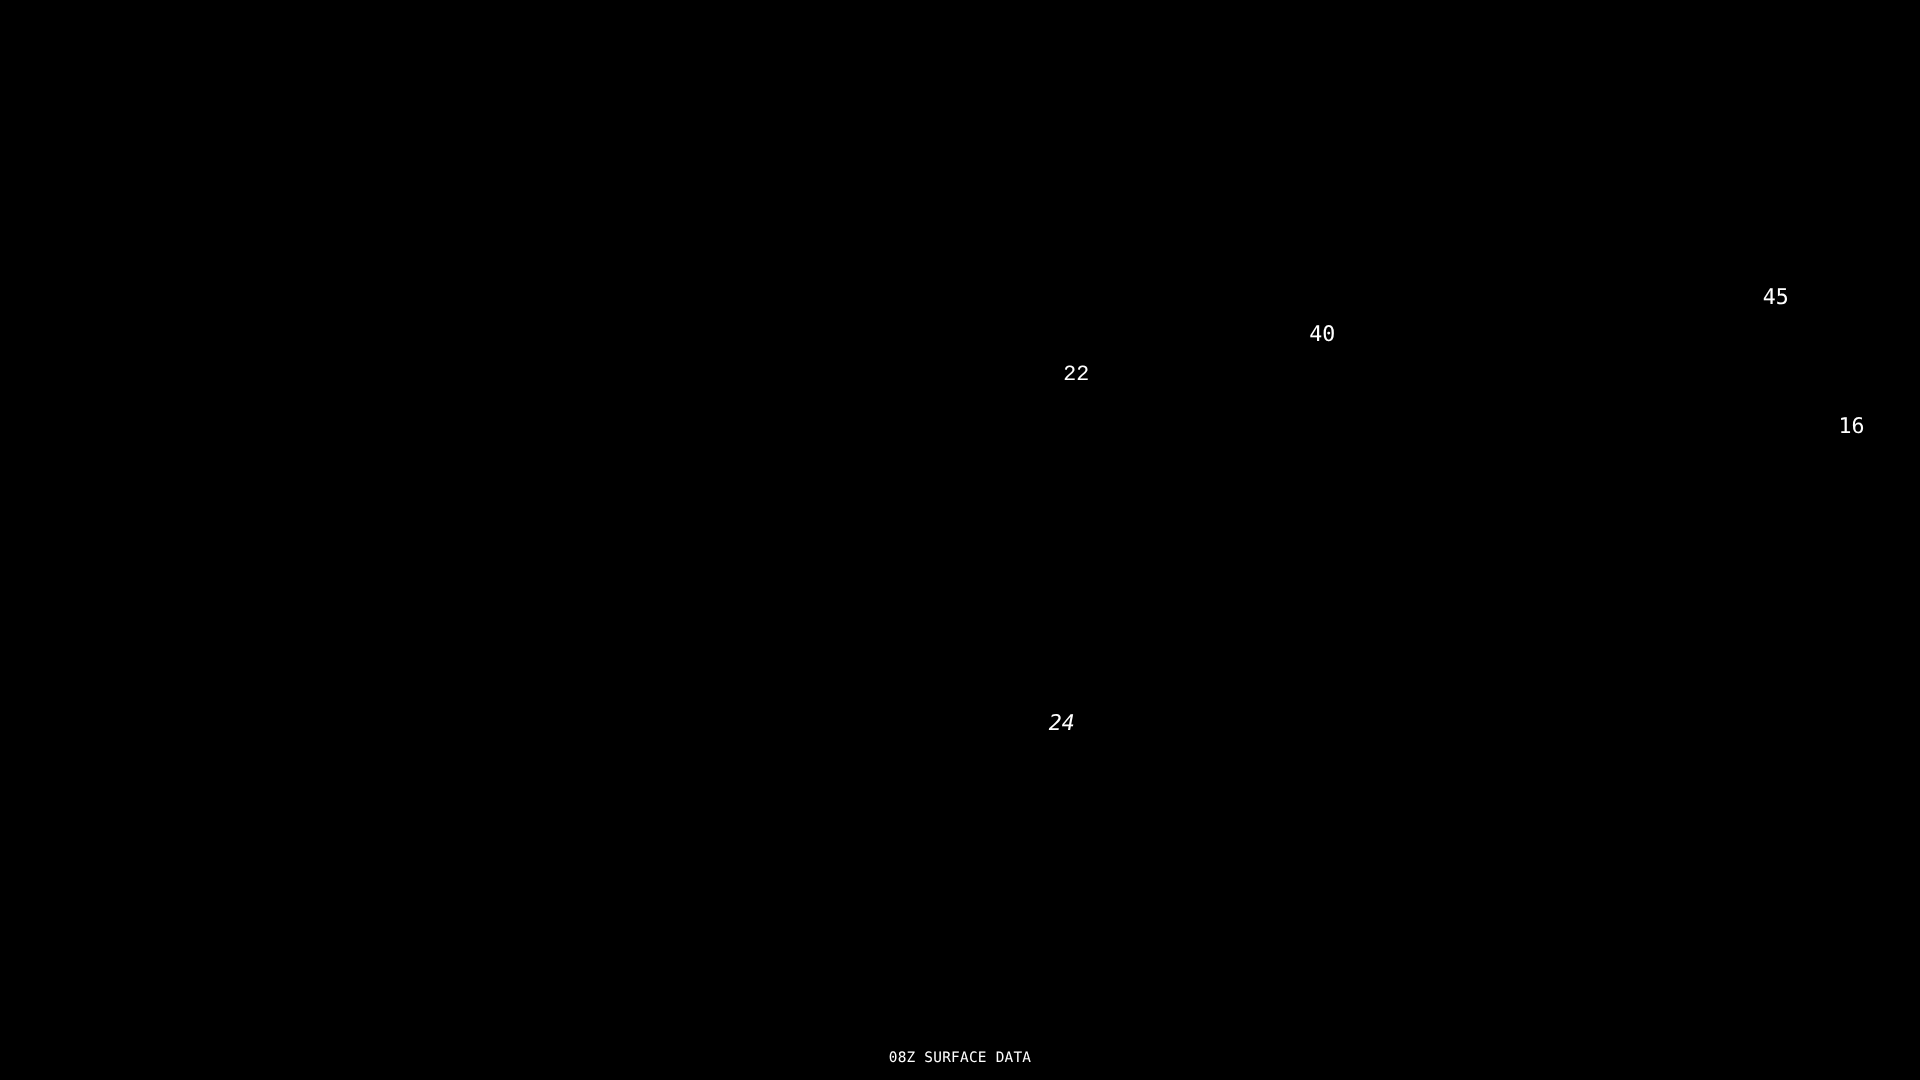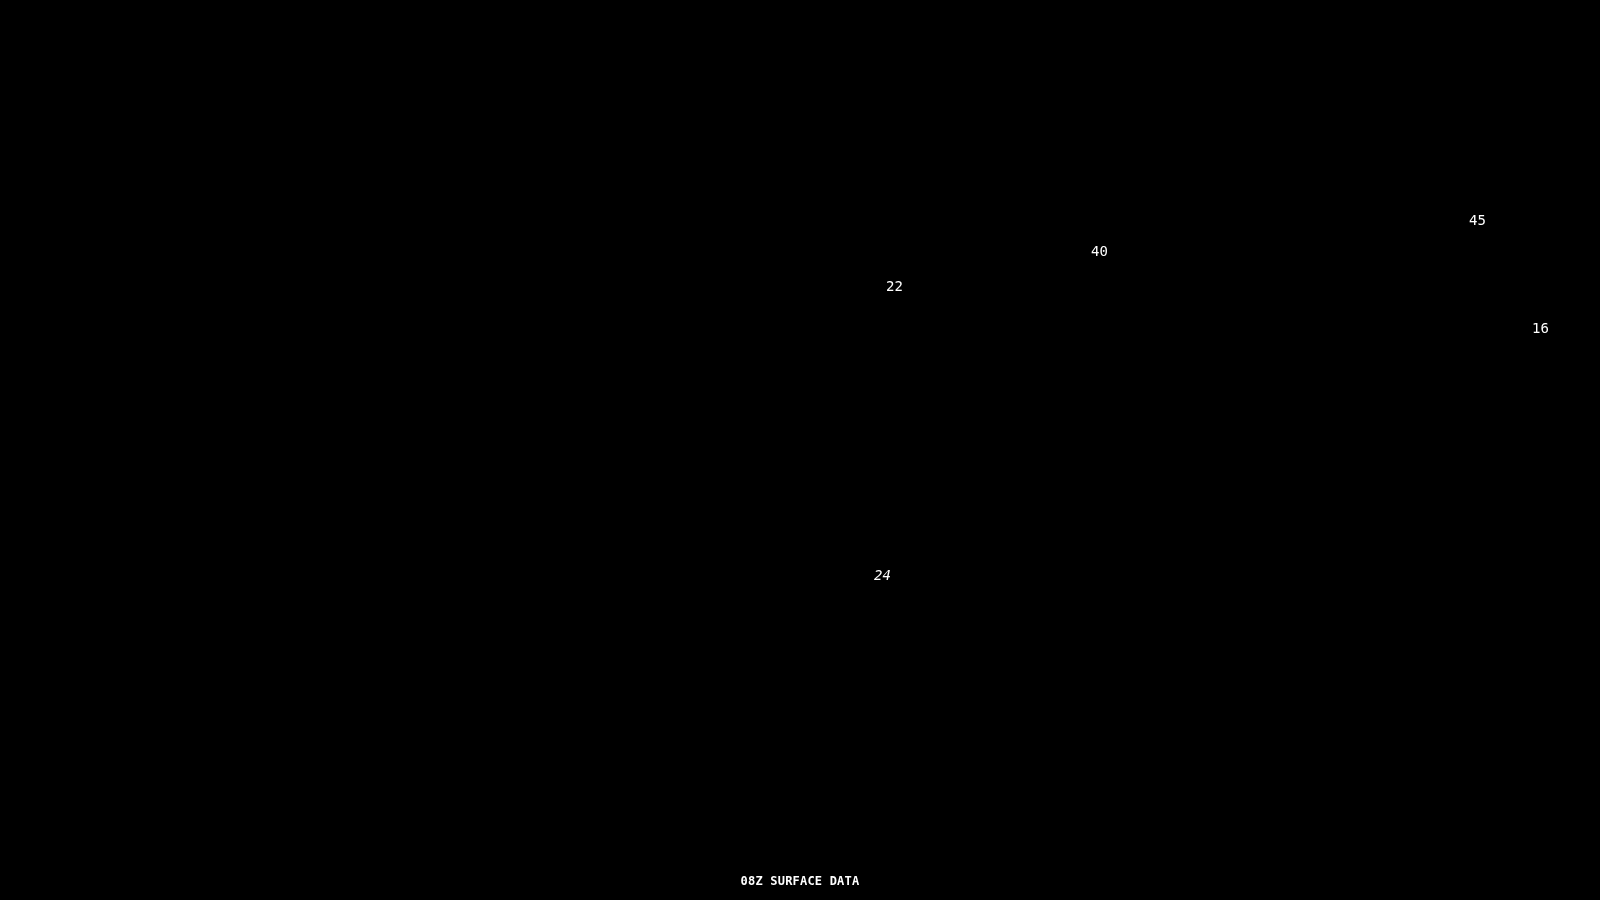--- a/index.html
+++ b/index.html
@@ -15,43 +15,44 @@
     overflow: hidden;
     font-family: "DejaVu Sans Mono", "Liberation Mono", monospace;
   }
   .stations-layer {
     position: absolute;
     inset: 0;
   }
   .station-value {
     position: absolute;
     color: var(--fg, #ffffff);
-    font-size: 14px;
+    font-size: 18px;
     line-height: 11px;
     font-weight: normal;
     white-space: pre;
+    margin-top: 27px;
   }
   .plot-caption {
     position: absolute;
     left: 50%;
     top: 875px;
     transform: translateX(-50%);
     color: var(--fg, #ffffff);
     font-size: 12px;
     line-height: 13px;
-    font-weight: bold;
+    font-weight: normal;
     letter-spacing: 0.2px;
     white-space: pre;
   }
 </style>
 </head>
 <body>
 
 <div class="screen">
   <div class="stations-layer">
-      <div class="station-value" style="left: 886px; top: 281px;">22</div>
+      <div class="station-value" style="left: 886px; top: 281px; font-family: Liberation Mono, monospace;">22</div>
       <div class="station-value" style="left: 1091px; top: 246px;">40</div>
       <div class="station-value" style="left: 1469px; top: 215px;">45</div>
       <div class="station-value" style="left: 1532px; top: 323px;">16</div>
       <div class="station-value" style="left: 874px; top: 570px; font-style: italic;">24</div>
     </div>
   <div class="plot-caption">08Z SURFACE DATA</div>
 </div>
 
 </body></html>

